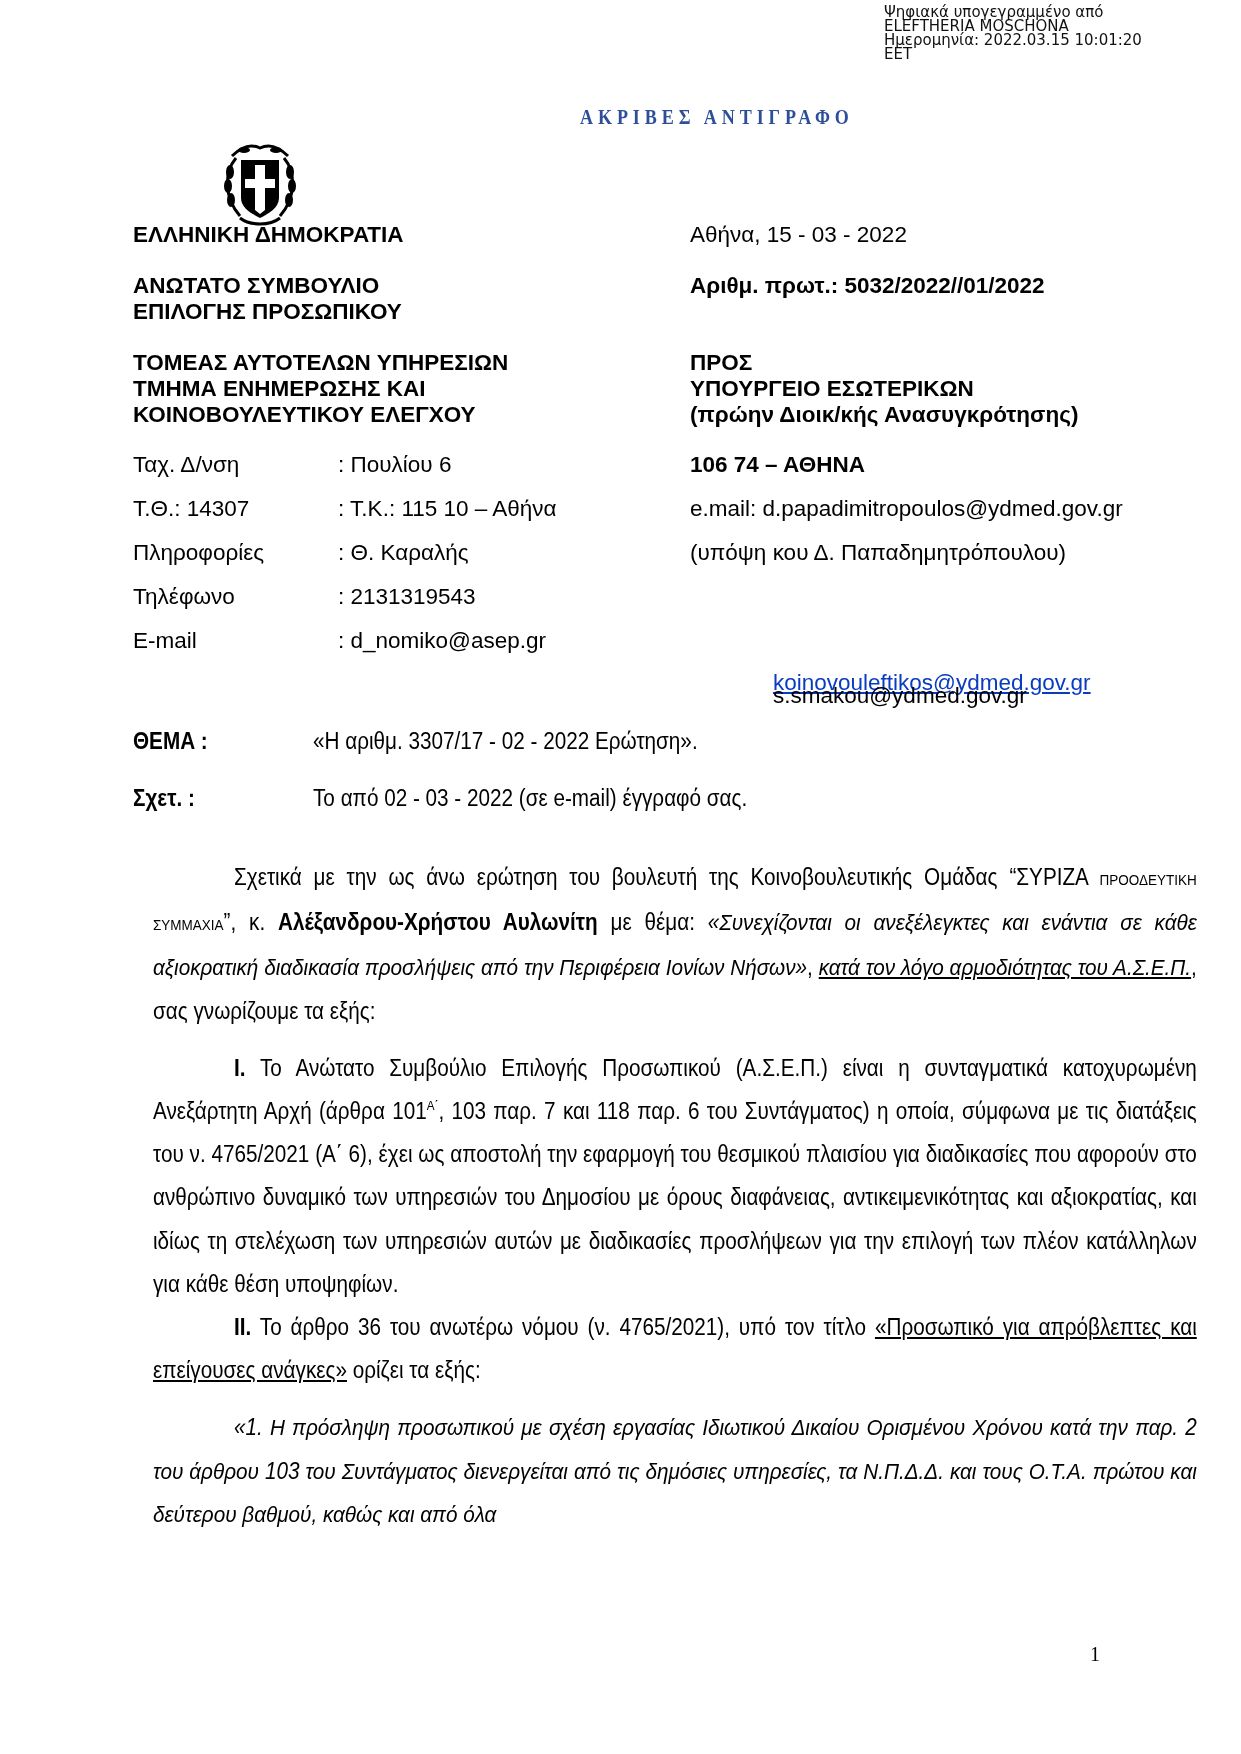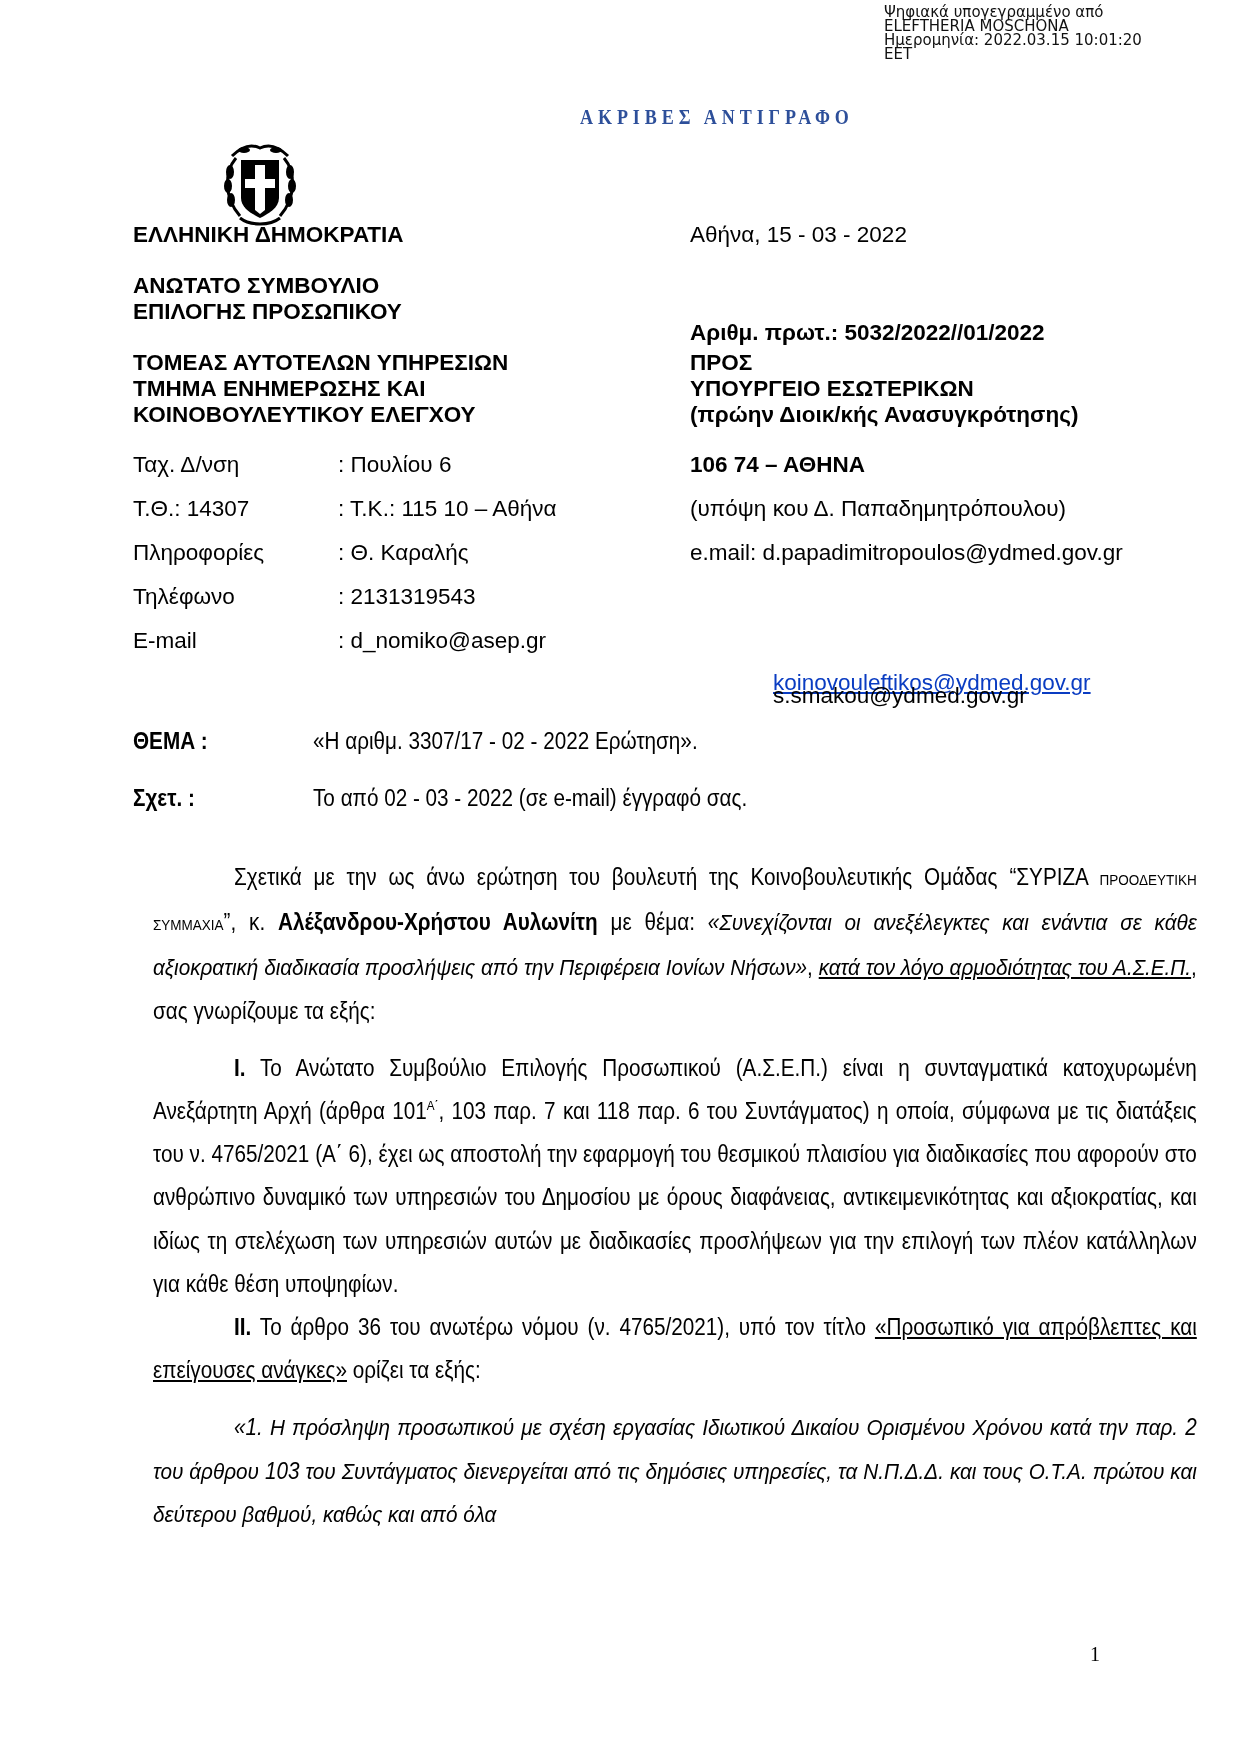--- a/index.html
+++ b/index.html
@@ -86,29 +86,29 @@
     <span class="k">Τηλέφωνο</span>
     <span>: 2131319543</span>
   </div>
   <div class="addr-row">
     <span class="k">E-mail</span>
     <span>: d_nomiko@asep.gr</span>
   </div>
 </div>
 
 <div class="abs hdr" style="left:690px; top:221px;">Αθήνα, 15 - 03 - 2022</div>
-<div class="abs hdr b" style="left:690px; top:272px;margin-top:47px;">Αριθμ. πρωτ.: 5032/2022//01/2022</div>
+<div class="abs hdr b" style="left:690px; top:272px;">Αριθμ. πρωτ.: 5032/2022//01/2022</div>
 
 <div class="abs hdr b" style="left:690px; top:349px;">ΠΡΟΣ</div>
 <div class="abs hdr b" style="left:690px; top:375px;">ΥΠΟΥΡΓΕΙΟ ΕΣΩΤΕΡΙΚΩΝ</div>
 <div class="abs hdr b" style="left:690px; top:401px;">(πρώην Διοικ/κής Ανασυγκρότησης)</div>
 <div class="abs" style="left:690px; top:435px;">
   <div class="addr-row b">106 74 – ΑΘΗΝΑ</div>
+  <div class="addr-row">e.mail: d.papadimitropoulos@ydmed.gov.gr</div>
   <div class="addr-row">(υπόψη κου Δ. Παπαδημητρόπουλου)</div>
-  <div class="addr-row">e.mail: d.papadimitropoulos@ydmed.gov.gr</div>
 </div>
 <div class="abs addr-row" style="left:773px; top:653px;">
   <a class="link">koinovouleftikos@ydmed.gov.gr</a>
 </div>
 <div class="abs addr-row" style="left:773px; top:666px;">s.smakou@ydmed.gov.gr</div>
 
 <div class="abs meta-row" style="left:133px; top:728px;">
   <span class="k">ΘΕΜΑ :</span>
   <span>«Η αριθμ. 3307/17 - 02 - 2022 Ερώτηση».</span>
 </div>

